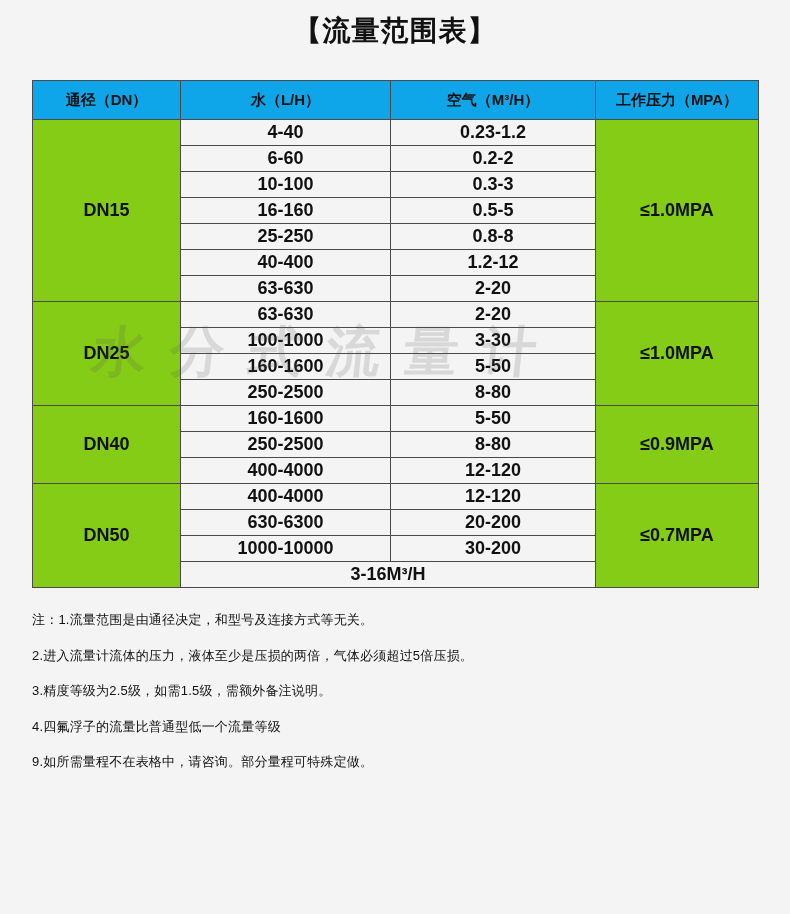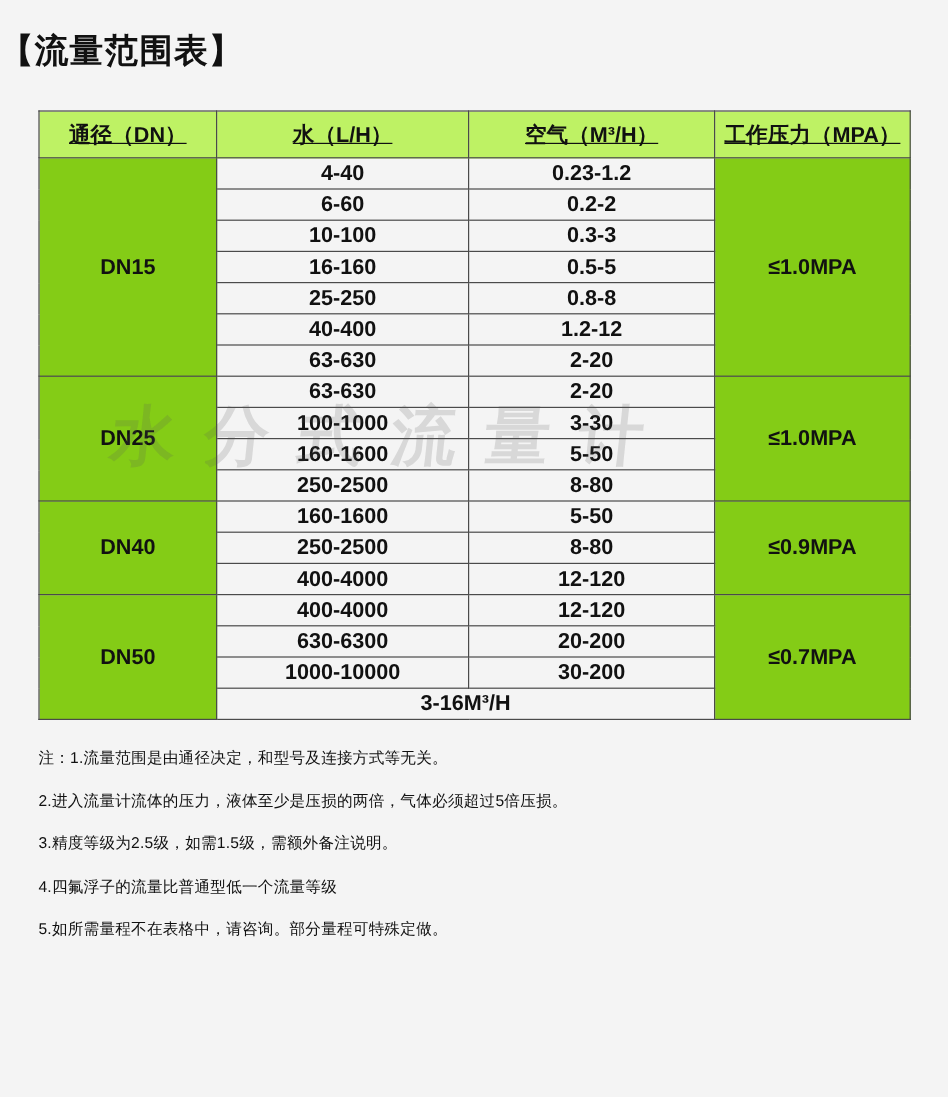--- a/index.html
+++ b/index.html
@@ -15,25 +15,25 @@
     position: relative;
     overflow: hidden;
   }
   .page {
     position: relative;
     width: 790px;
     height: 914px;
     box-sizing: border-box;
   }
   .title {
-    text-align: left;
+    text-align: center;
     font-size: 28px;
     font-weight: bold;
     letter-spacing: 1px;
-    padding-top: 24px;
+    padding-top: 12px;
     padding-bottom: 10px;
     color: #111;
   }
   .table-wrap {
     margin: 20px 32px 0 32px;
     position: relative;
   }
   table.flow {
     border-collapse: collapse;
     width: 726px;
@@ -46,23 +46,22 @@
     text-align: center;
     font-weight: bold;
     color: #111;
     padding: 0;
     height: 25px;
     line-height: 25px;
   }
   table.flow thead th {
     height: 38px;
     line-height: 38px;
-    font-size: 18px;
-    background: #bef264;
-    text-decoration: underline;
+    font-size: 15px;
+    background: #0ea5e9;
   }
   td.dn-cell, td.press-cell {
     background: #84cc16;
     font-size: 15px;
   }
   td.val-cell {
     background: transparent;
   }
   .col-dn { width: 148px; }
   .col-water { width: 210px; }
@@ -208,16 +207,16 @@
         </tr>
       </tbody>
     </table>
   </div>
 
   <div class="notes">
     <div class="note-line">注：1.流量范围是由通径决定，和型号及连接方式等无关。</div>
     <div class="note-line">2.进入流量计流体的压力，液体至少是压损的两倍，气体必须超过5倍压损。</div>
     <div class="note-line">3.精度等级为2.5级，如需1.5级，需额外备注说明。</div>
     <div class="note-line">4.四氟浮子的流量比普通型低一个流量等级</div>
-    <div class="note-line">5.如所需量程不在表格中，请咨询。部分量程可特殊定做。</div>
+    <div class="note-line">9.如所需量程不在表格中，请咨询。部分量程可特殊定做。</div>
   </div>
 
 </div>
 
 </body></html>

